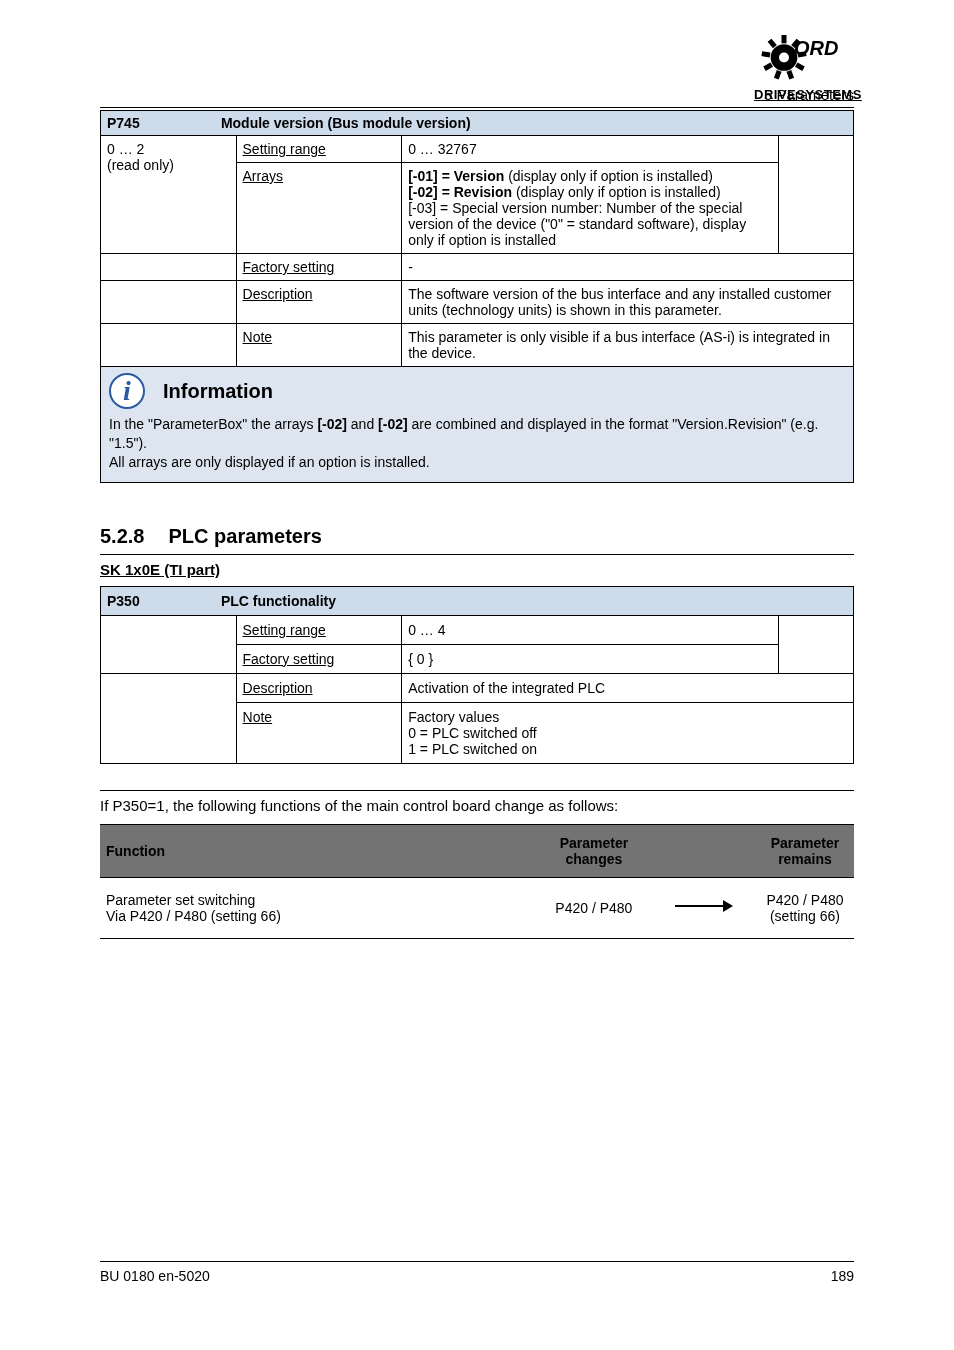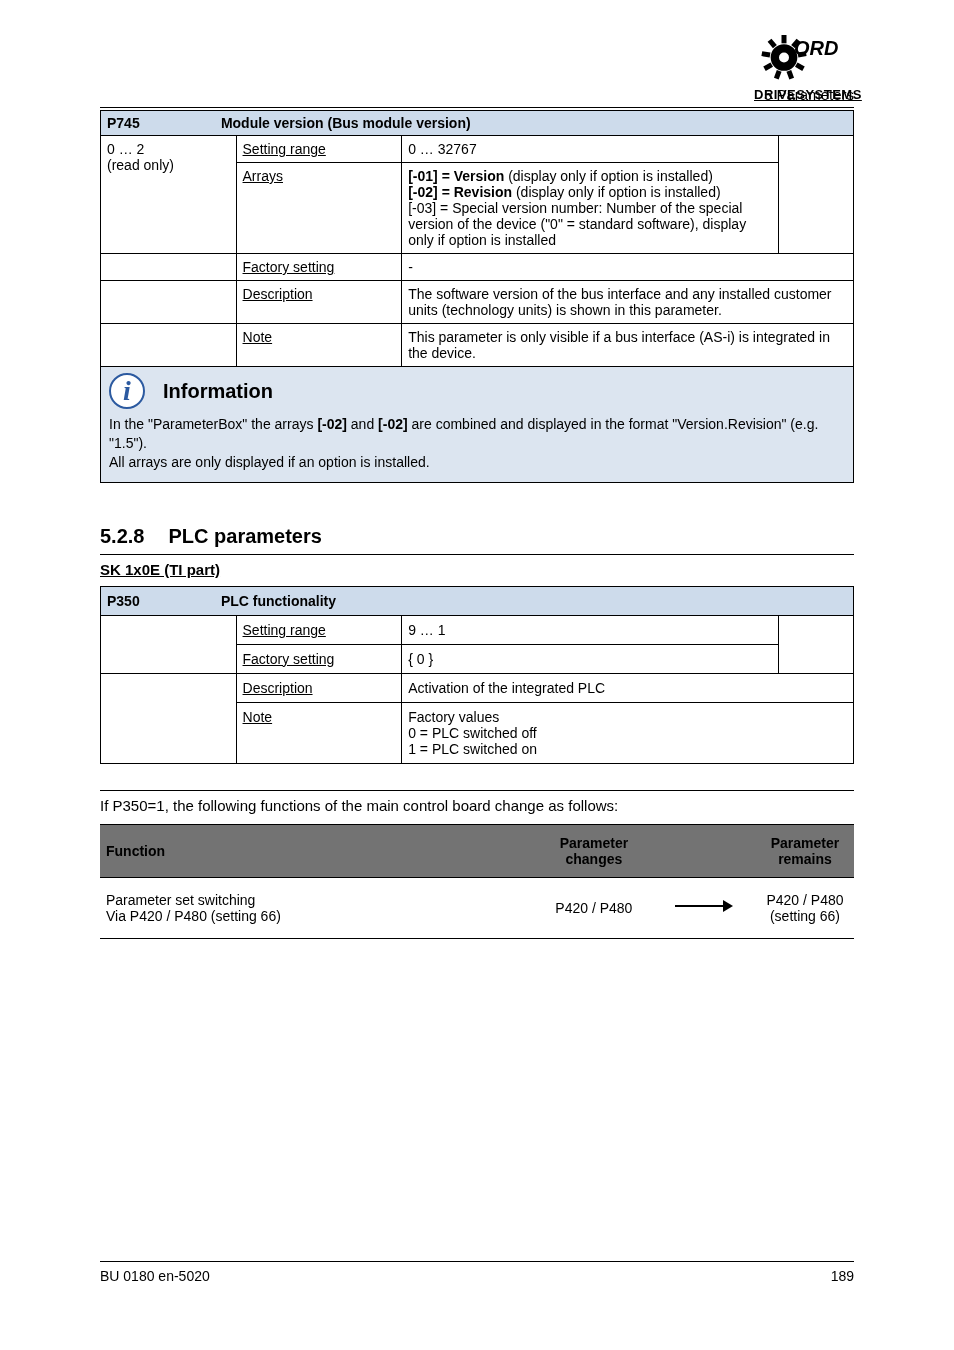--- a/index.html
+++ b/index.html
@@ -261,21 +261,21 @@
     <tbody>
         <tr>
       <th class="bandhead" colspan="4">
         <span style="display:inline-block;width:110px;font-weight:700;">P350</span>
         <span style="font-weight:700;">PLC functionality</span>
       </th>
     </tr>
     <tr>
       <td rowspan="2"></td>
       <td><span class="underline">Setting range</span></td>
-      <td>9 … 1</td>
+      <td>0 … 4</td>
       <td rowspan="2"></td>
     </tr>
     <tr>
       <td>
         <span class="underline">Factory setting</span>
       </td>
       <td>{ 0 }</td>
     </tr>
     <tr>
       <td rowspan="2"></td>

